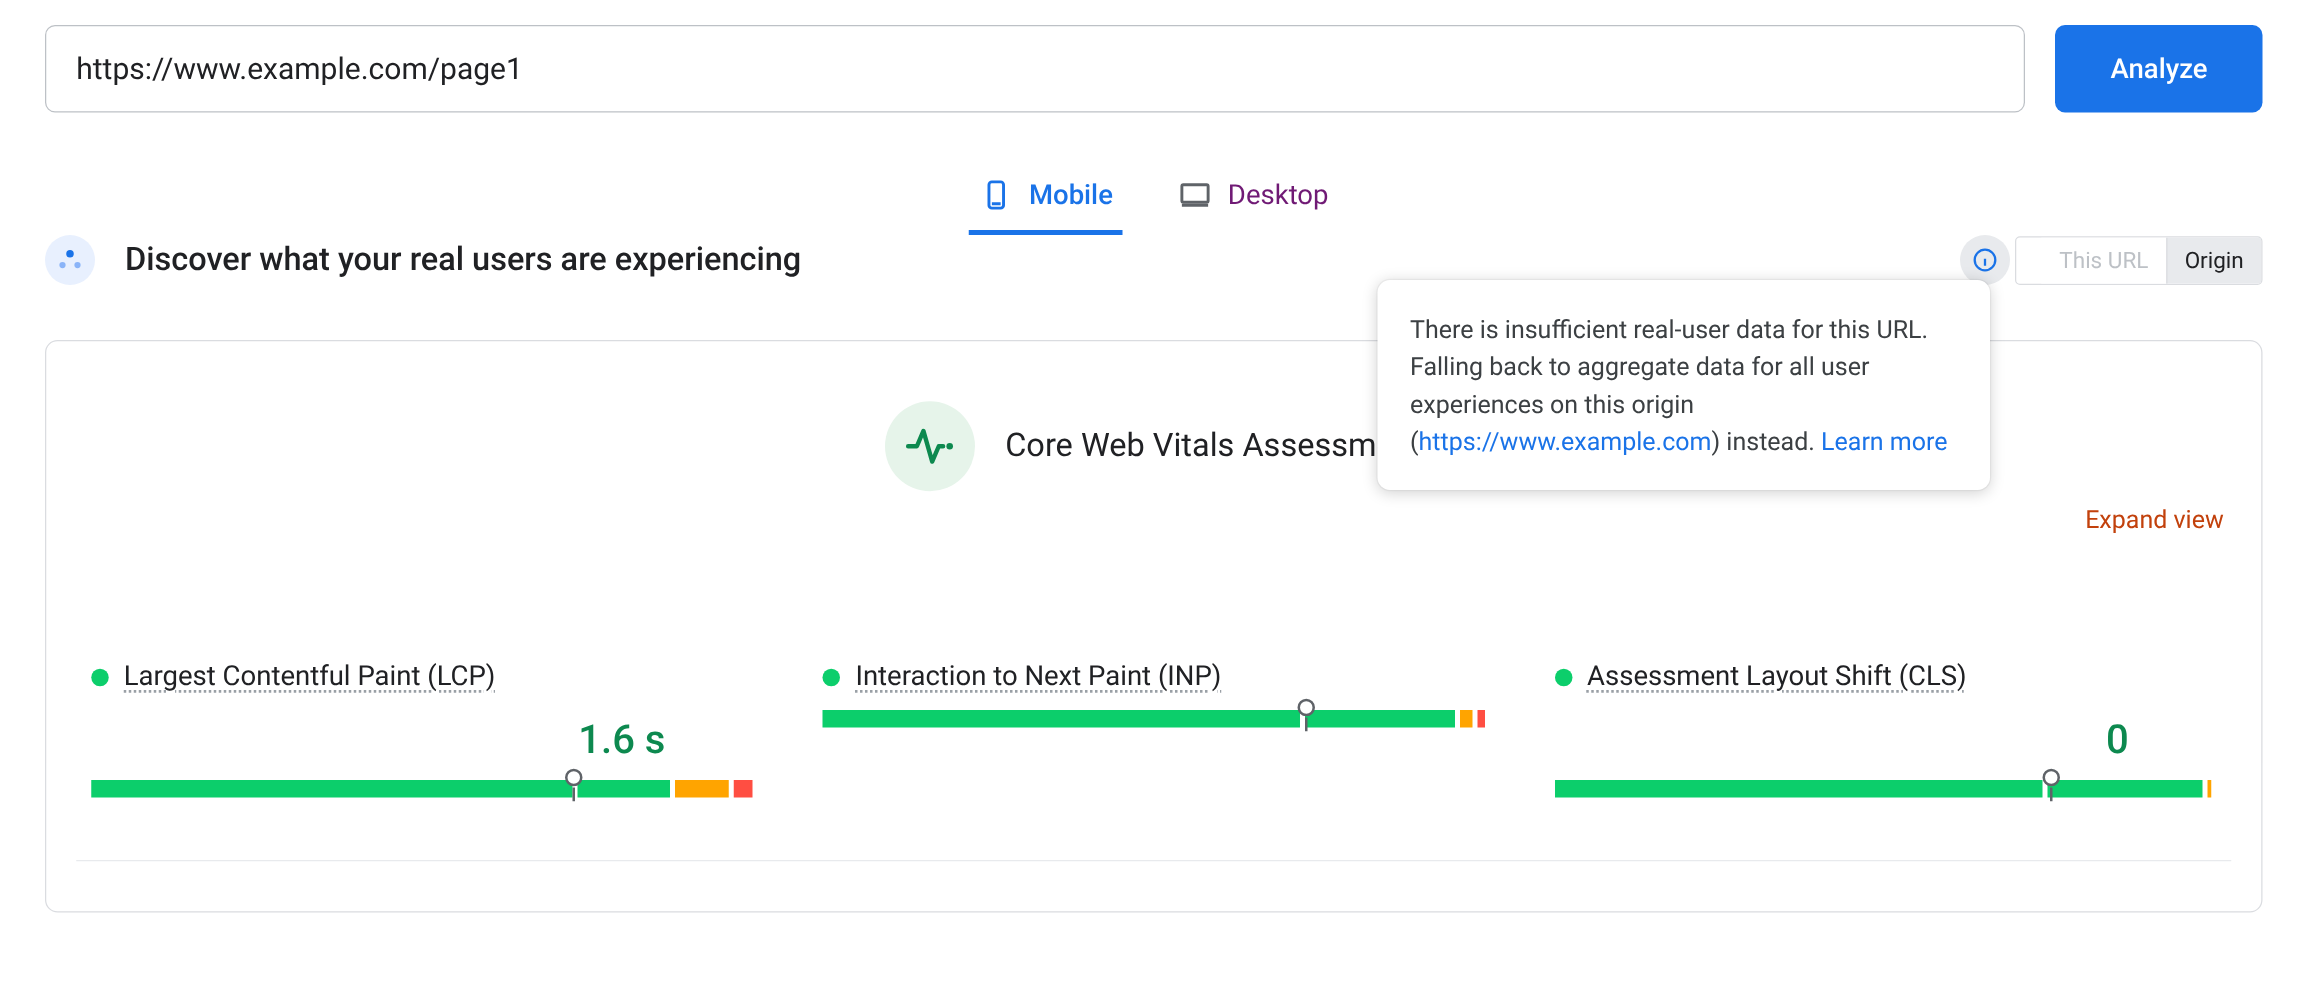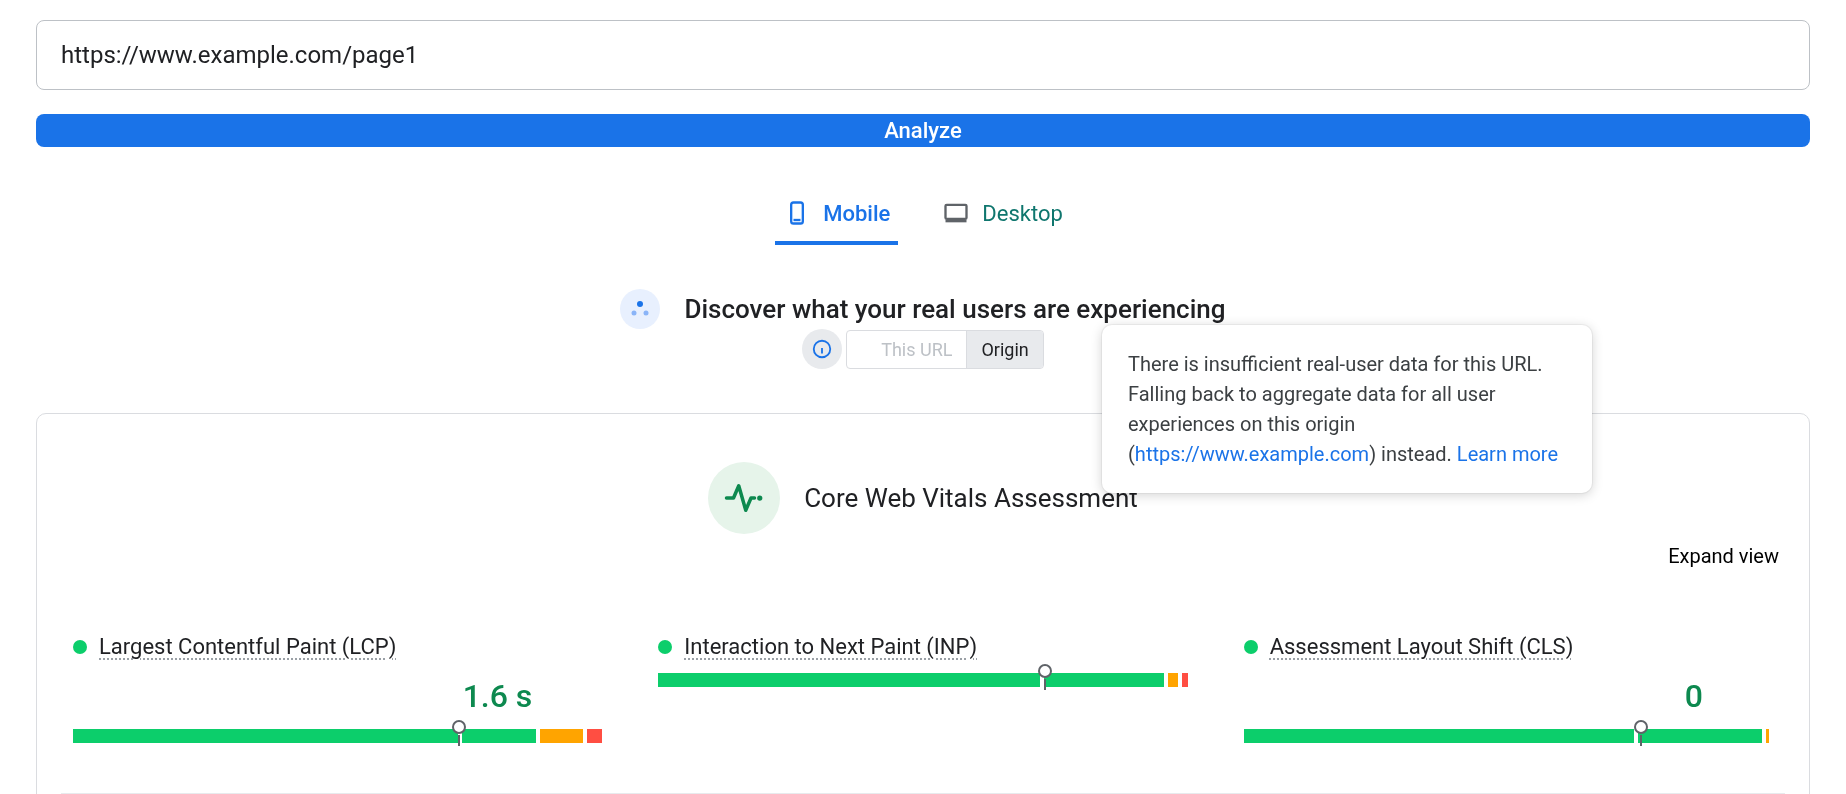--- a/index.html
+++ b/index.html
@@ -6,21 +6,20 @@
   body {
     font-family: 'Google Sans', Roboto, Arial, sans-serif;
     background: #fff;
     color: #202124;
     padding: 20px 36px;
   }
   .top-row {
     display: flex;
     gap: 24px;
     align-items: stretch;
-    flex-direction: column;
   }
   .url-input {
     flex: 1;
     border: 1px solid #bdc1c6;
     border-radius: 8px;
     padding: 20px 24px;
     font-size: 24px;
     color: #202124;
     outline: none;
     font-family: inherit;
@@ -42,36 +41,34 @@
     gap: 36px;
     margin-top: 40px;
   }
   .tab {
     display: flex;
     align-items: center;
     gap: 12px;
     padding: 12px 8px 14px 8px;
     cursor: pointer;
     font-size: 22px;
-    color: #0f766e;
+    color: #701a75;
     border-bottom: 4px solid transparent;
   }
   .tab.active {
     color: #1a73e8;
     border-bottom-color: #1a73e8;
     font-weight: 500;
   }
   .tab .icon { display: inline-flex; }
   .section-header {
     display: flex;
     align-items: center;
     justify-content: space-between;
-    margin-top: 44px;
     position: relative;
-    flex-direction: column;
   }
   .section-left {
     display: flex;
     align-items: center;
     gap: 24px;
   }
   .crux-icon {
     width: 40px; height: 40px;
     border-radius: 50%;
     background: #e8f0fe;
@@ -159,38 +156,39 @@
   }
   .assessment-title {
     font-size: 26px;
     color: #202124;
     font-weight: 400;
   }
   .expand-view {
     position: absolute;
     right: 30px;
     top: 130px;
-    color: #000000;
+    color: #c2410c;
     font-size: 20px;
     cursor: pointer;
   }
   .metrics {
     display: flex;
     justify-content: space-between;
     gap: 56px;
     margin-top: 100px;
     padding: 0 12px;
   }
   .metric {
     flex: 1;
   }
   .metric-head {
     display: flex;
     align-items: center;
     gap: 12px;
+    margin-top: 36px;
   }
   .dot {
     width: 14px; height: 14px; border-radius: 50%;
     background: #0cce6b;
   }
   .metric-name {
     font-size: 22px;
     color: #202124;
     text-decoration: underline dotted #9aa0a6;
     text-underline-offset: 4px;

